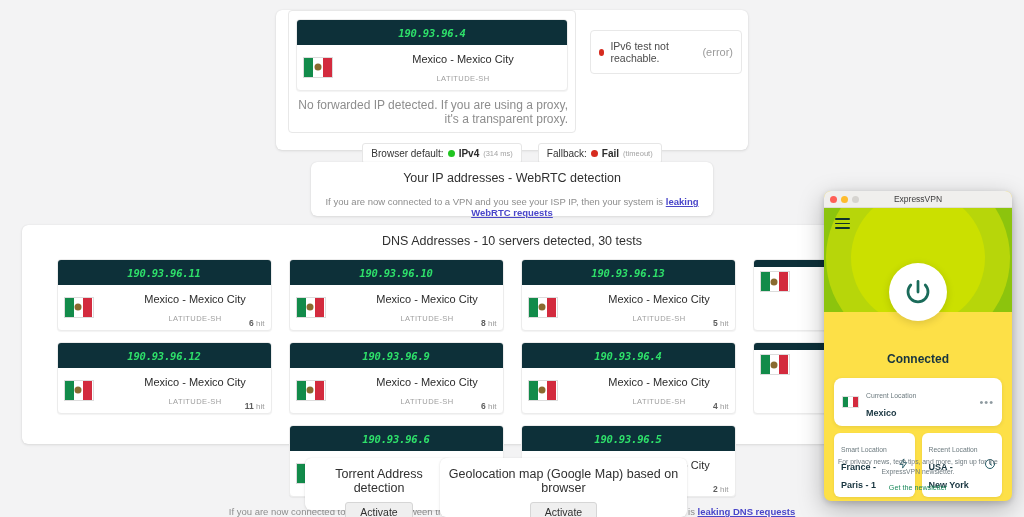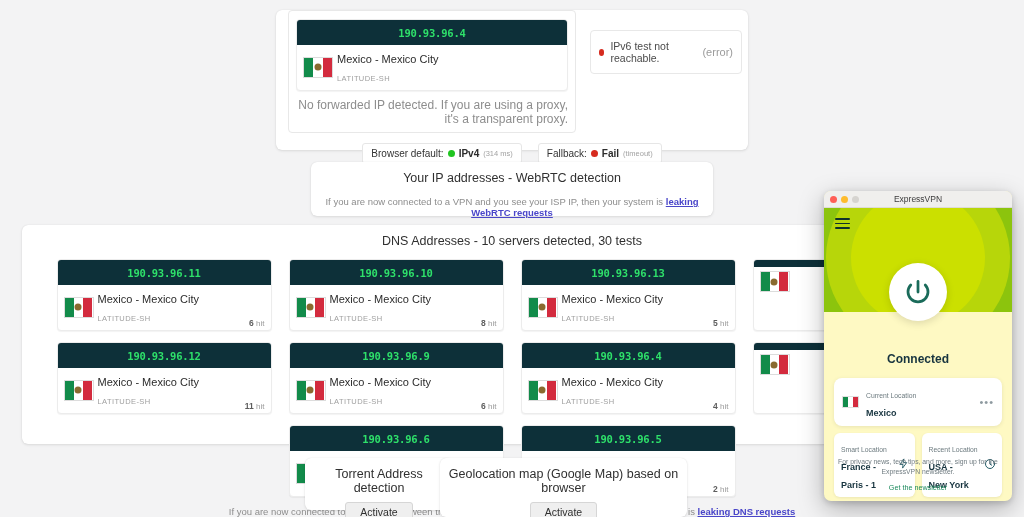--- a/index.html
+++ b/index.html
@@ -48,20 +48,21 @@
   
   .rescard {
     border: 1px solid #ececec; border-radius: 4px;
     background: #fff; overflow: hidden;
     box-shadow: 0 1px 1px rgba(0,0,0,0.05);
   }
   .rescard-head {
     background: #0d3039;
     text-align: center;
     padding: 3px 0 4px;
+    font-style: italic;
   }
   .rescard-ip {
     font-family: "DejaVu Sans Mono", monospace;
     font-size: 10.5px; font-weight: bold;
     color: #2ee06a;
     letter-spacing: -0.2px;
   }
   .rescard-body { position: relative; padding: 4px 6px 5px; display: flex; align-items: center; }
   .flag {
     width: 30px; height: 21px; flex: 0 0 30px;
@@ -70,21 +71,21 @@
   .flag i { display: block; height: 100%; flex: 1; }
   .flag .g { background: #128b4a; }
   .flag .w { background: #ffffff; position: relative; }
   .flag .w::after {
     content: ""; position: absolute;
     left: 50%; top: 50%; transform: translate(-50%,-50%);
     width: 7px; height: 7px; border-radius: 50%;
     background: #8a6a2f;
   }
   .flag .r { background: #d32b3e; }
-  .rescard-geo { flex: 1; text-align: left; padding: 0 4px; }
+  .rescard-geo { flex: 1; text-align: center; padding: 0 4px; margin-left: 32px; }
   .geo-city { font-size: 11px; color: #2b2b2b; line-height: 14px; }
   .geo-sub { font-size: 7.5px; color: #a0a0a0; letter-spacing: 0.4px; line-height: 11px; }
   .hitbox { position: absolute; right: 6px; bottom: 2px; font-size: 8px; color: #9a9a9a; }
   .hitbox b { color: #5d5d5d; font-weight: bold; font-size: 8.5px; }
 
   .forward-note {
     text-align: right; font-size: 12px; color: #8d8d8d;
     padding: 7px 0 0;
   }
   .ip-foot { display: flex; justify-content: center; gap: 16px; padding: 10px 0 0; }
@@ -143,21 +144,21 @@
     padding: 3px 14px;
     font-family: "Liberation Sans", sans-serif;
     cursor: pointer;
   }
 
   
   #vpn {
     position: absolute; left: 824px; top: 191px;
     width: 188px; height: 310px;
     border-radius: 7px; overflow: hidden;
-    background: #fef9c3;
+    background: #fde047;
     box-shadow: 0 8px 26px rgba(0,0,0,0.28), 0 2px 6px rgba(0,0,0,0.16);
   }
   .vpn-titlebar {
     height: 17px; background: #f0efed;
     border-bottom: 1px solid #dedbd6;
     display: flex; align-items: center; position: relative;
   }
   .tl-dots { display: flex; gap: 4px; padding-left: 6px; }
   .tl-dots span { width: 7px; height: 7px; border-radius: 50%; display: block; }
   .tl-red { background: #ff5f57; }

